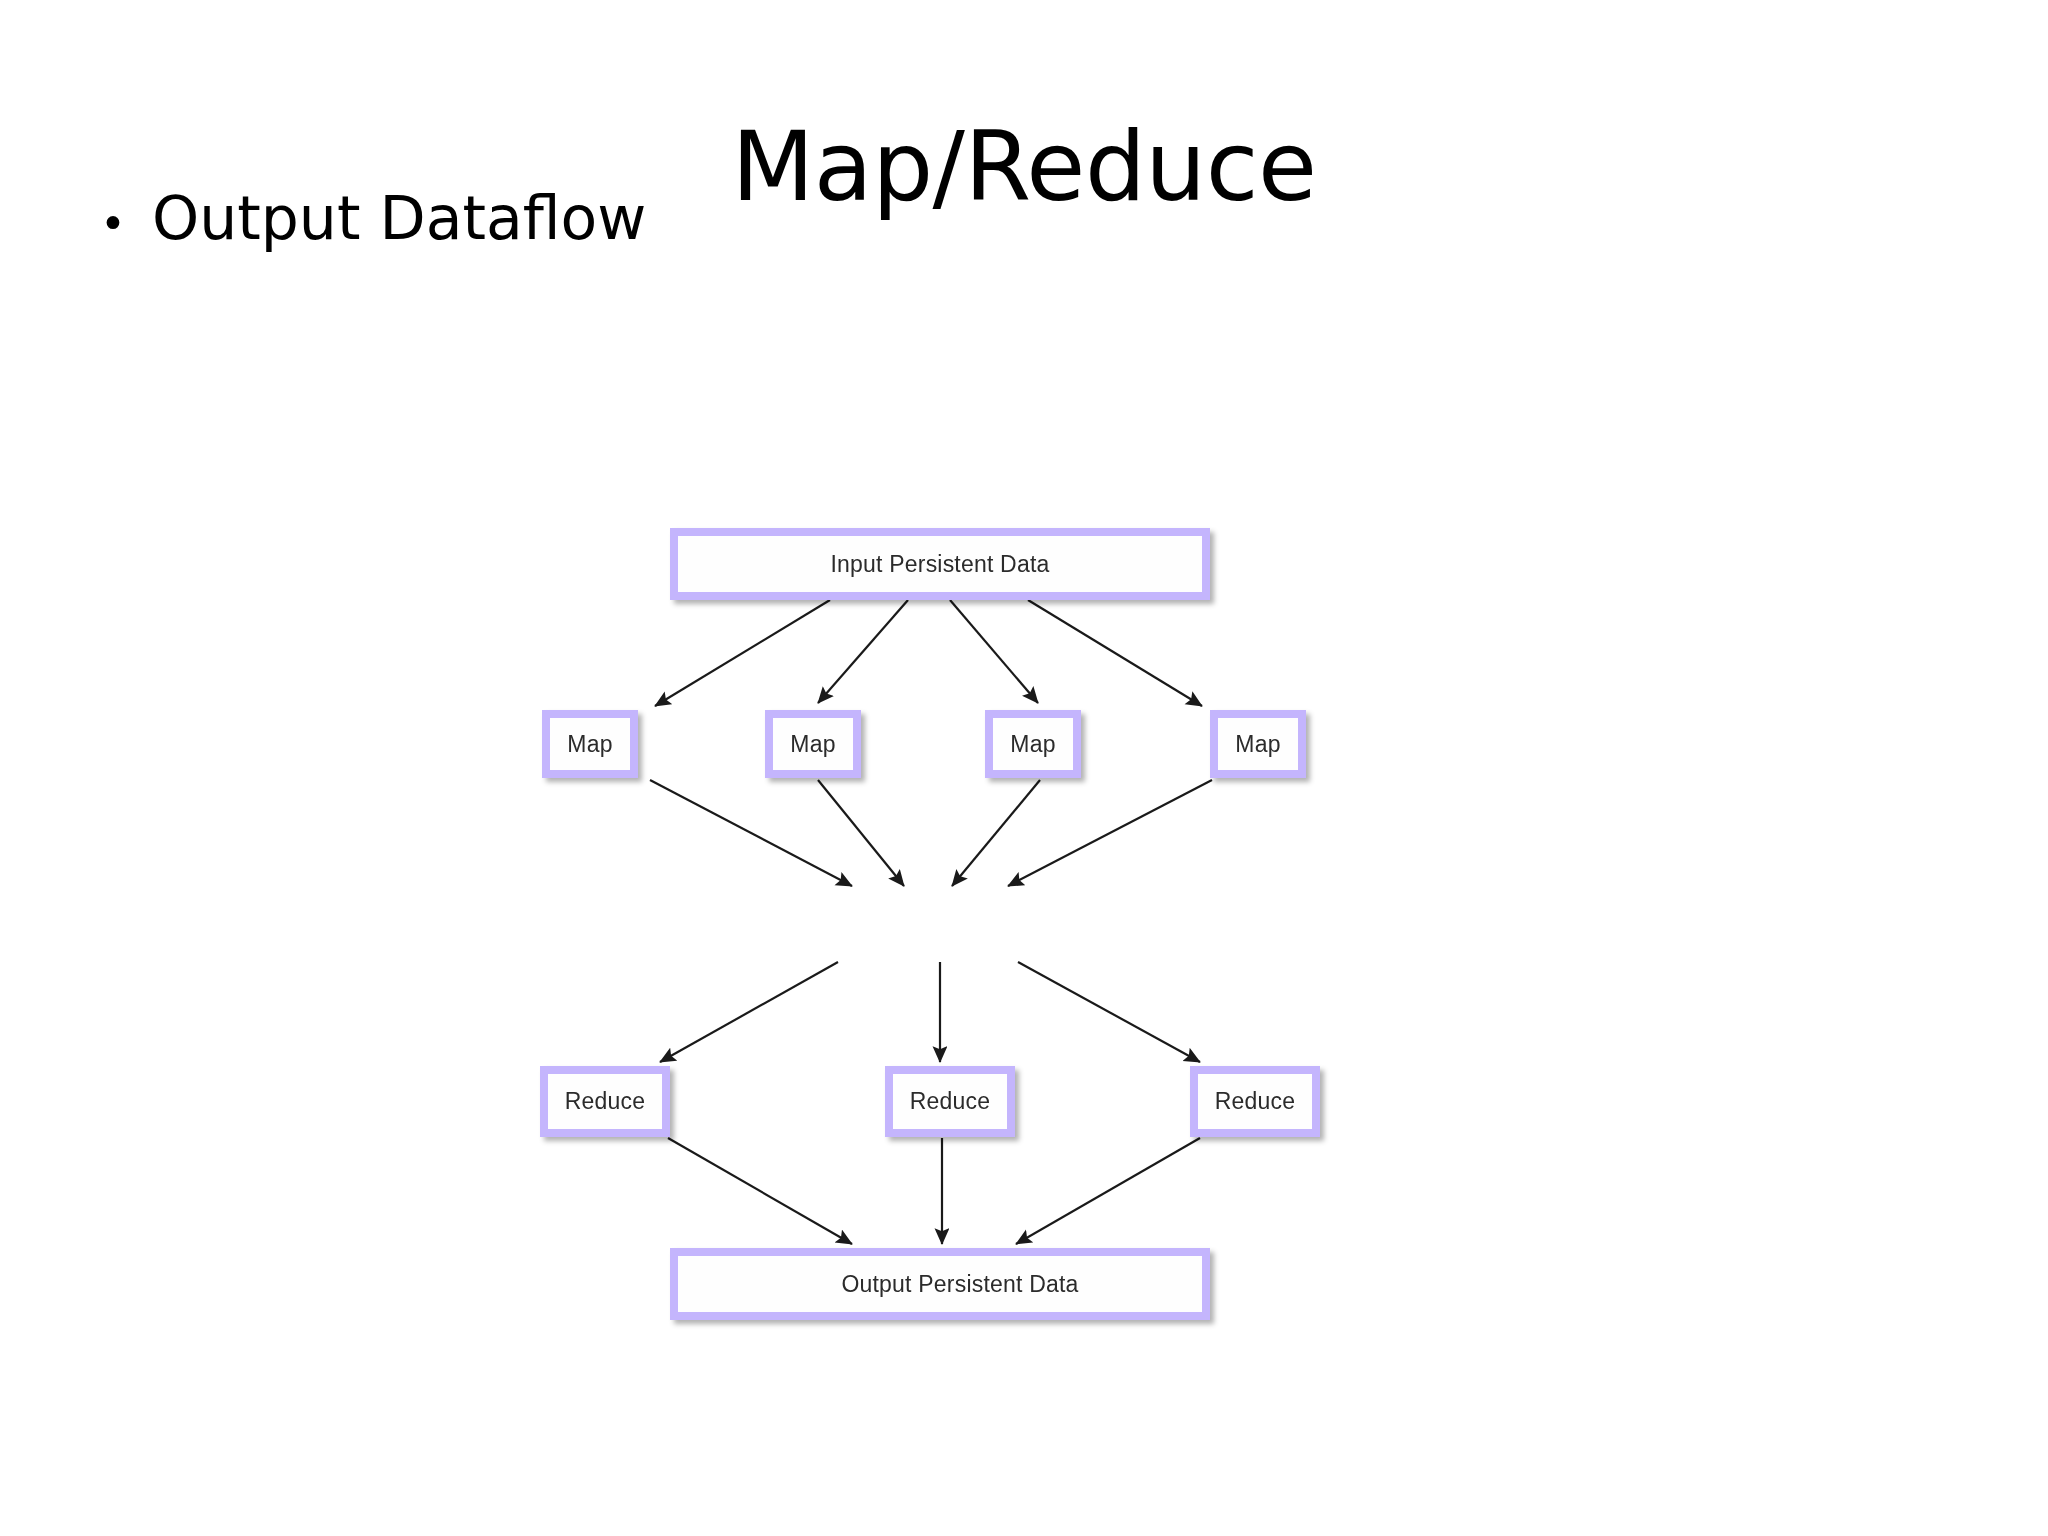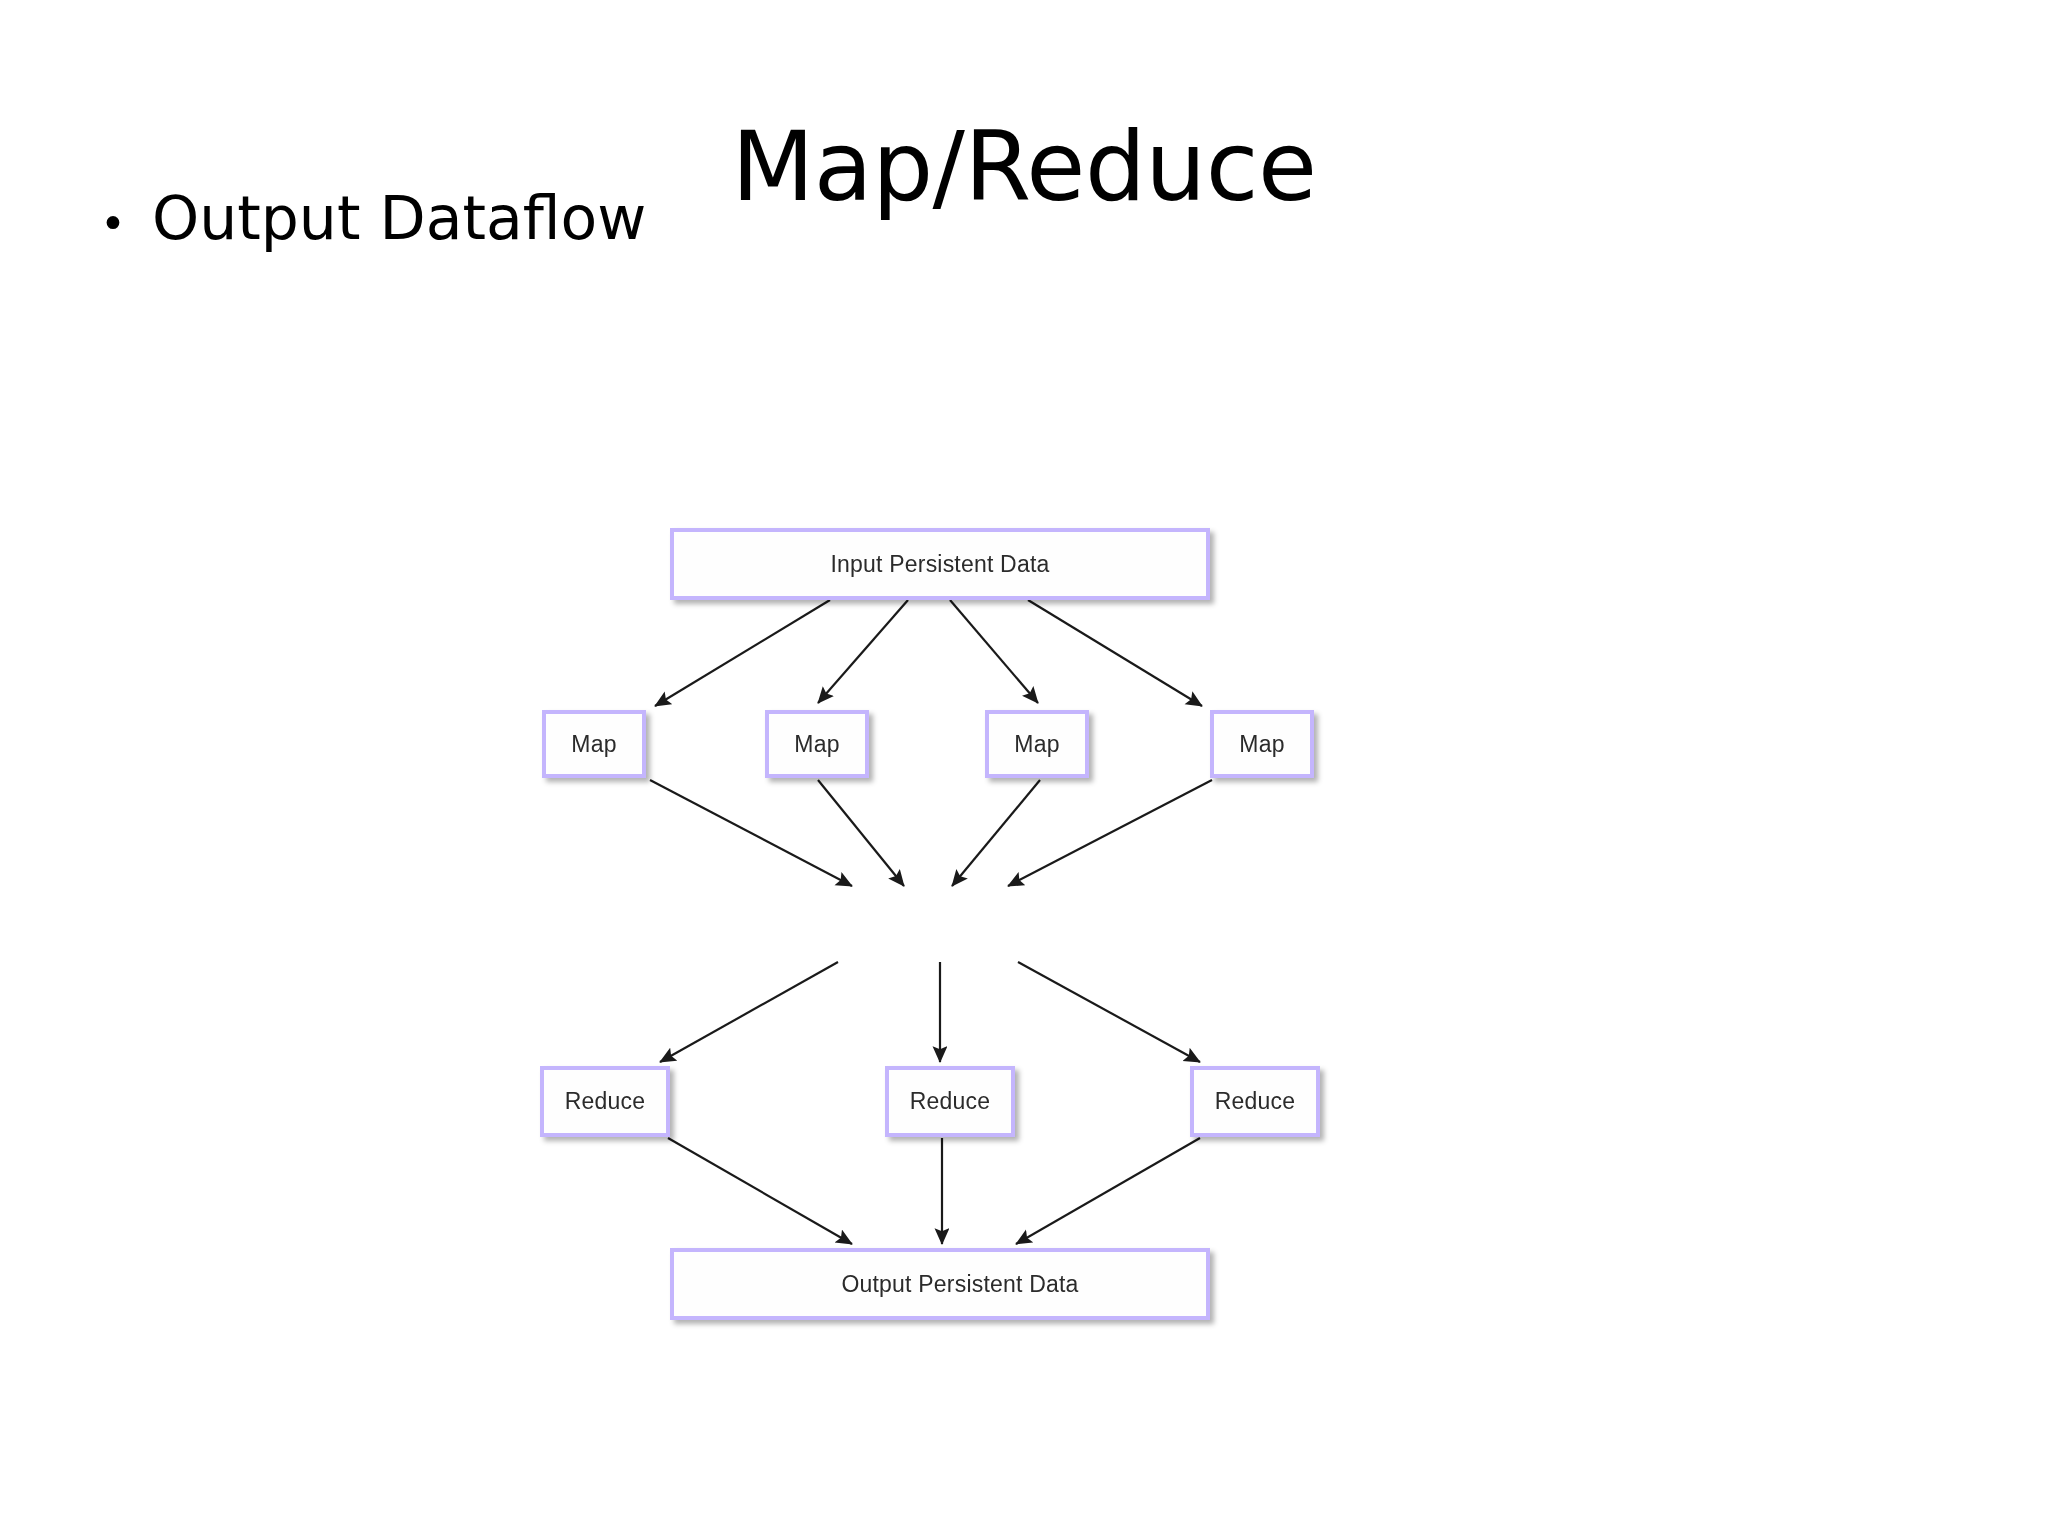--- a/index.html
+++ b/index.html
@@ -67,33 +67,33 @@
     left: 0;
     top: 0;
     width: 900px;
     height: 860px;
     overflow: visible;
   }
   .node {
     position: absolute;
     box-sizing: border-box;
     background: #fefefe;
-    border: 4px solid #c4b5fd;
+    border: 8px solid #c4b5fd;
     box-shadow: 4px 4px 5px rgba(0,0,0,0.30);
     display: flex;
     align-items: center;
     justify-content: center;
     font-family: "Liberation Sans", sans-serif;
     font-size: 23px;
     color: #2b2b2b;
     letter-spacing: 0.2px;
     z-index: 3;
   }
   .node-wide { width: 540px; height: 72px; left: 170px; }
-  .node-map  { width: 104px; height: 68px; }
+  .node-map  { width: 96px; height: 68px; }
   .node-red  { width: 130px; height: 71px; }
 
   
   #node-input     { top: 28px;  }
   #node-transient { top: 390px; }
   #node-output    { top: 748px; padding-left: 40px; }
 
   #node-map-1 { left: 42px;  top: 210px; }
   #node-map-2 { left: 265px; top: 210px; }
   #node-map-3 { left: 485px; top: 210px; }

